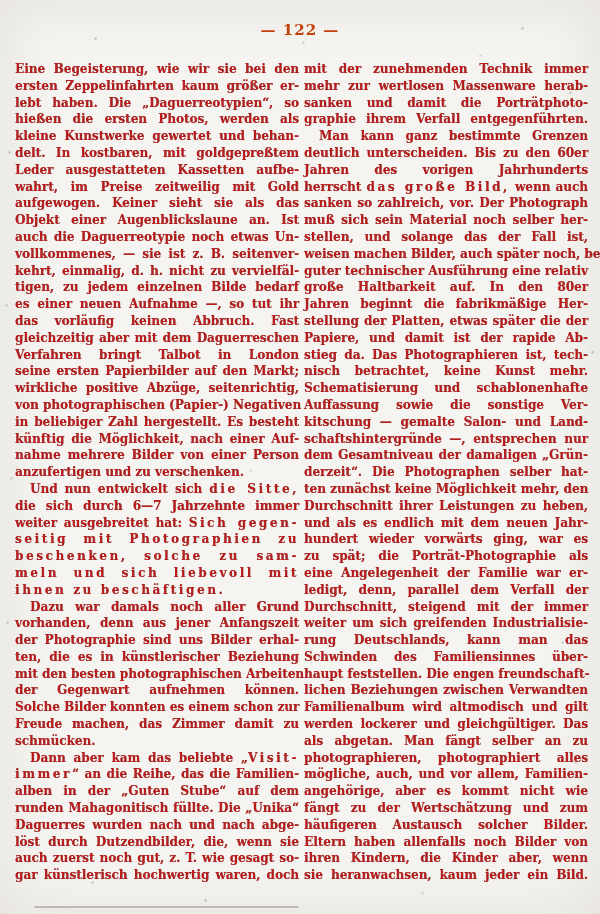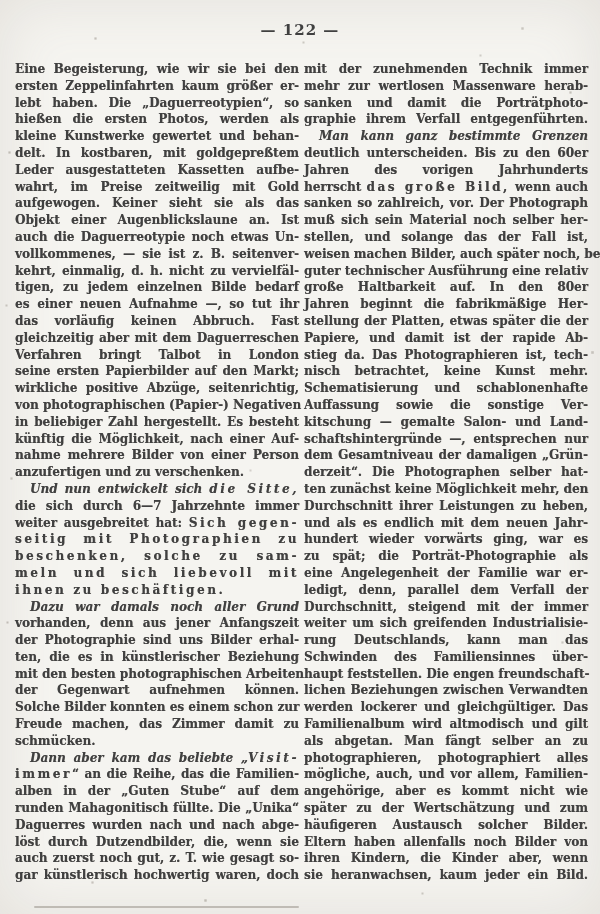--- a/index.html
+++ b/index.html
@@ -18,42 +18,42 @@
   }
   .page-number {
     position: absolute;
     top: 21px;
     left: 0;
     width: 100%;
     text-align: center;
     font-weight: bold;
     font-size: 15px;
     letter-spacing: 1px;
-    color: #404040;
+    color: #c2410c;
   }
   .col {
     position: absolute;
     top: 61px;
     width: 284px;
     font-weight: bold;
     font-size: 12px;
     line-height: 16.8px;
-    color: #404040;
+    color: #b91c1c;
     text-shadow: 0.3px 0 0 rgba(42,35,30,0.5);
   }
   .col-left  { left: 15px; }
   .col-right { left: 304px; }
   .line {
     height: 16.8px;
     white-space: nowrap;
     text-align: justify;
     text-align-last: justify;
   }
   .line.last { text-align-last: left; }
-  .para.indent .line:first-child { text-indent: 15px; font-style: italic; }
+  .para.indent .line:first-child { text-indent: 15px; }
   .sp { letter-spacing: 2.6px; }
   .speckles {
     position: absolute;
     top: 0; left: 0;
     width: 1px; height: 1px;
     background: transparent;
     box-shadow:
       95px 38px 0 0.6px rgba(110,100,88,0.35),
       303px 42px 0 0.5px rgba(110,100,88,0.30),
       522px 28px 0 0.7px rgba(110,100,88,0.30),
@@ -186,27 +186,27 @@
         <div class="line">hundert wieder vorwärts ging, war es</div>
         <div class="line">zu spät; die Porträt-Photographie als</div>
         <div class="line">eine Angelegenheit der Familie war er-</div>
         <div class="line">ledigt, denn, parallel dem Verfall der</div>
         <div class="line">Durchschnitt, steigend mit der immer</div>
         <div class="line">weiter um sich greifenden Industrialisie-</div>
         <div class="line">rung Deutschlands, kann man das</div>
         <div class="line">Schwinden des Familiensinnes über-</div>
         <div class="line">haupt feststellen. Die engen freundschaft-</div>
         <div class="line">lichen Beziehungen zwischen Verwandten</div>
+        <div class="line">Familienalbum wird altmodisch und gilt</div>
         <div class="line">werden lockerer und gleichgültiger. Das</div>
-        <div class="line">Familienalbum wird altmodisch und gilt</div>
         <div class="line">als abgetan. Man fängt selber an zu</div>
         <div class="line">photographieren, photographiert alles</div>
         <div class="line">mögliche, auch, und vor allem, Familien-</div>
         <div class="line">angehörige, aber es kommt nicht wie</div>
-        <div class="line">später zu der Wertschätzung und zum</div>
+        <div class="line">fängt zu der Wertschätzung und zum</div>
         <div class="line">häufigeren Austausch solcher Bilder.</div>
         <div class="line">Eltern haben allenfalls noch Bilder von</div>
         <div class="line">ihren Kindern, die Kinder aber, wenn</div>
         <div class="line">sie heranwachsen, kaum jeder ein Bild.</div>
       </div>
     </div>
 
   <div class="speckles"></div>
   <div class="scan-line"></div>
 </div>

